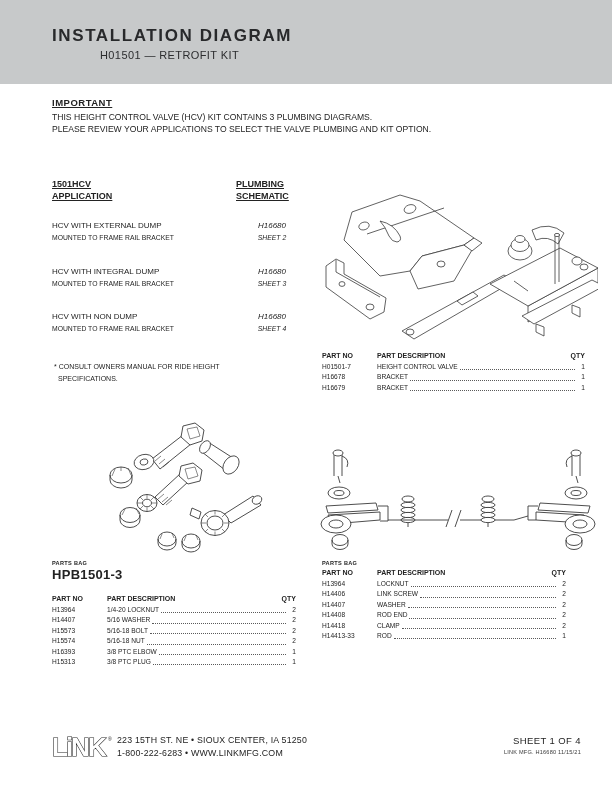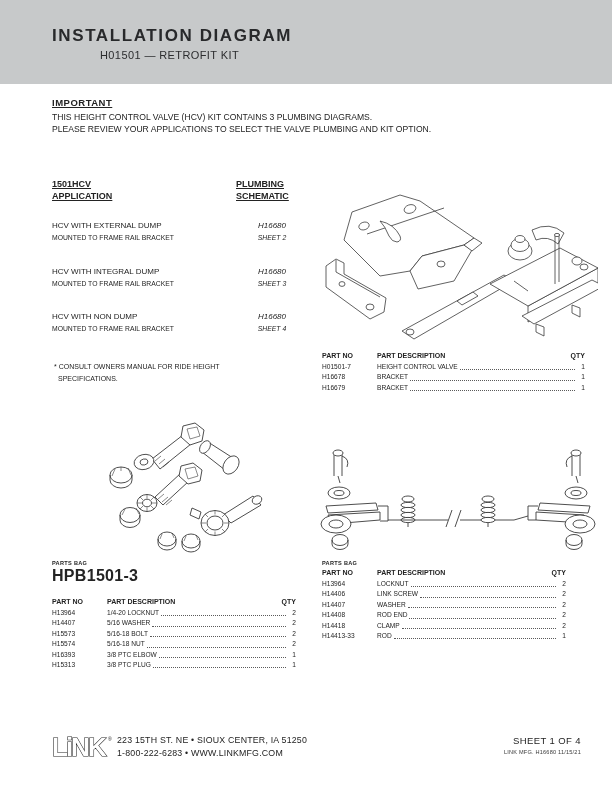--- a/index.html
+++ b/index.html
@@ -27,21 +27,21 @@
   .app-row .l2{font-size:6.8px;line-height:11px;white-space:nowrap;}
   .app-val{position:absolute;left:183px;top:0;width:74px;text-align:center;font-style:italic;}
   .app-val .l1{font-size:8px;line-height:12px;}
   .app-val .l2{font-size:6.8px;line-height:11px;}
   .footnote{position:absolute;left:54px;top:361px;font-size:7px;line-height:12px;}
   .footnote .fn2{padding-left:4px;}
 
   
   .ptable{position:absolute;font-size:6.6px;}
   .ptable .bag-label{font-size:5.6px;font-weight:bold;letter-spacing:.3px;margin-bottom:1px;}
-  .ptable .bag-name{font-size:16px;font-weight:bold;letter-spacing:.3px;margin-bottom:11px;}
+  .ptable .bag-name{font-size:13px;font-weight:bold;letter-spacing:.3px;margin-bottom:11px;}
   .prow{display:flex;align-items:flex-end;line-height:10.4px;white-space:nowrap;}
   .prow .pno{width:55px;flex:0 0 55px;}
   .prow .lead{flex:1 1 auto;border-bottom:1.2px dotted #5a5a5a;margin:0 2px 2px 2px;min-width:6px;}
   .prow .pqty{flex:0 0 auto;min-width:8px;text-align:right;}
   .phead{display:flex;font-weight:bold;font-size:7px;line-height:12px;}
   .phead .pno{width:55px;flex:0 0 55px;}
   .phead .pdesc{flex:1 1 auto;}
   .phead .pqty{flex:0 0 auto;}
 
   

